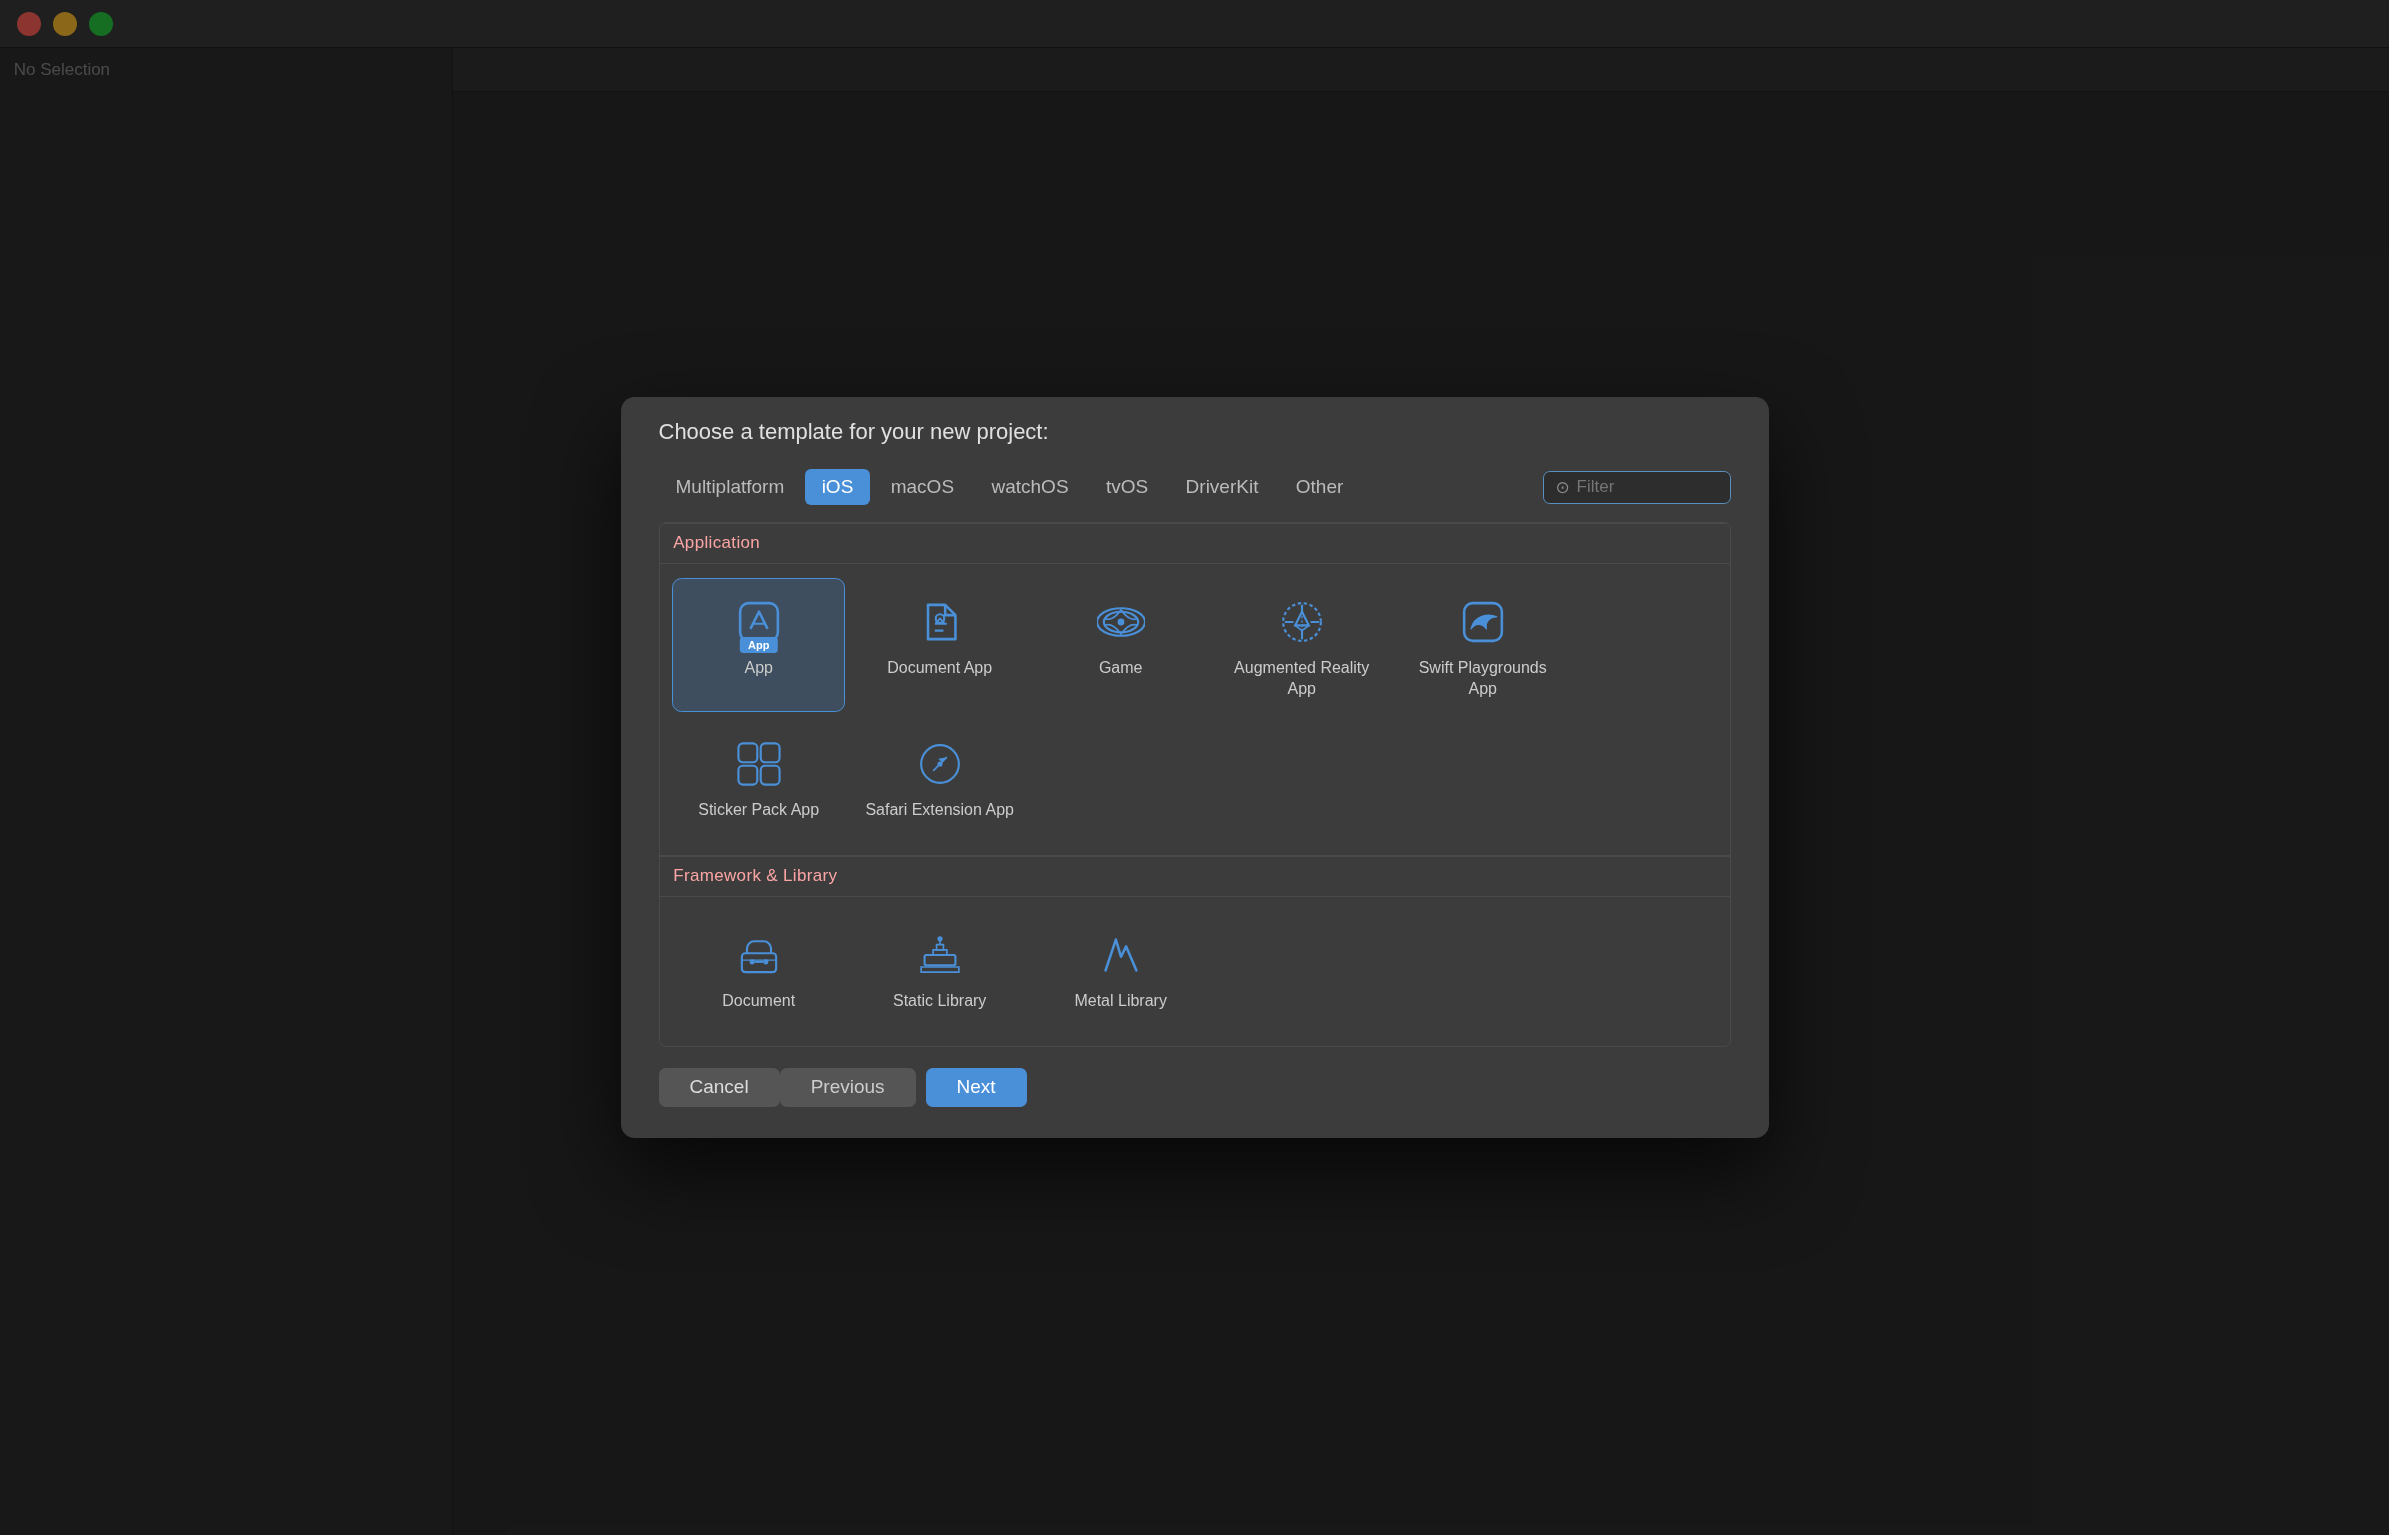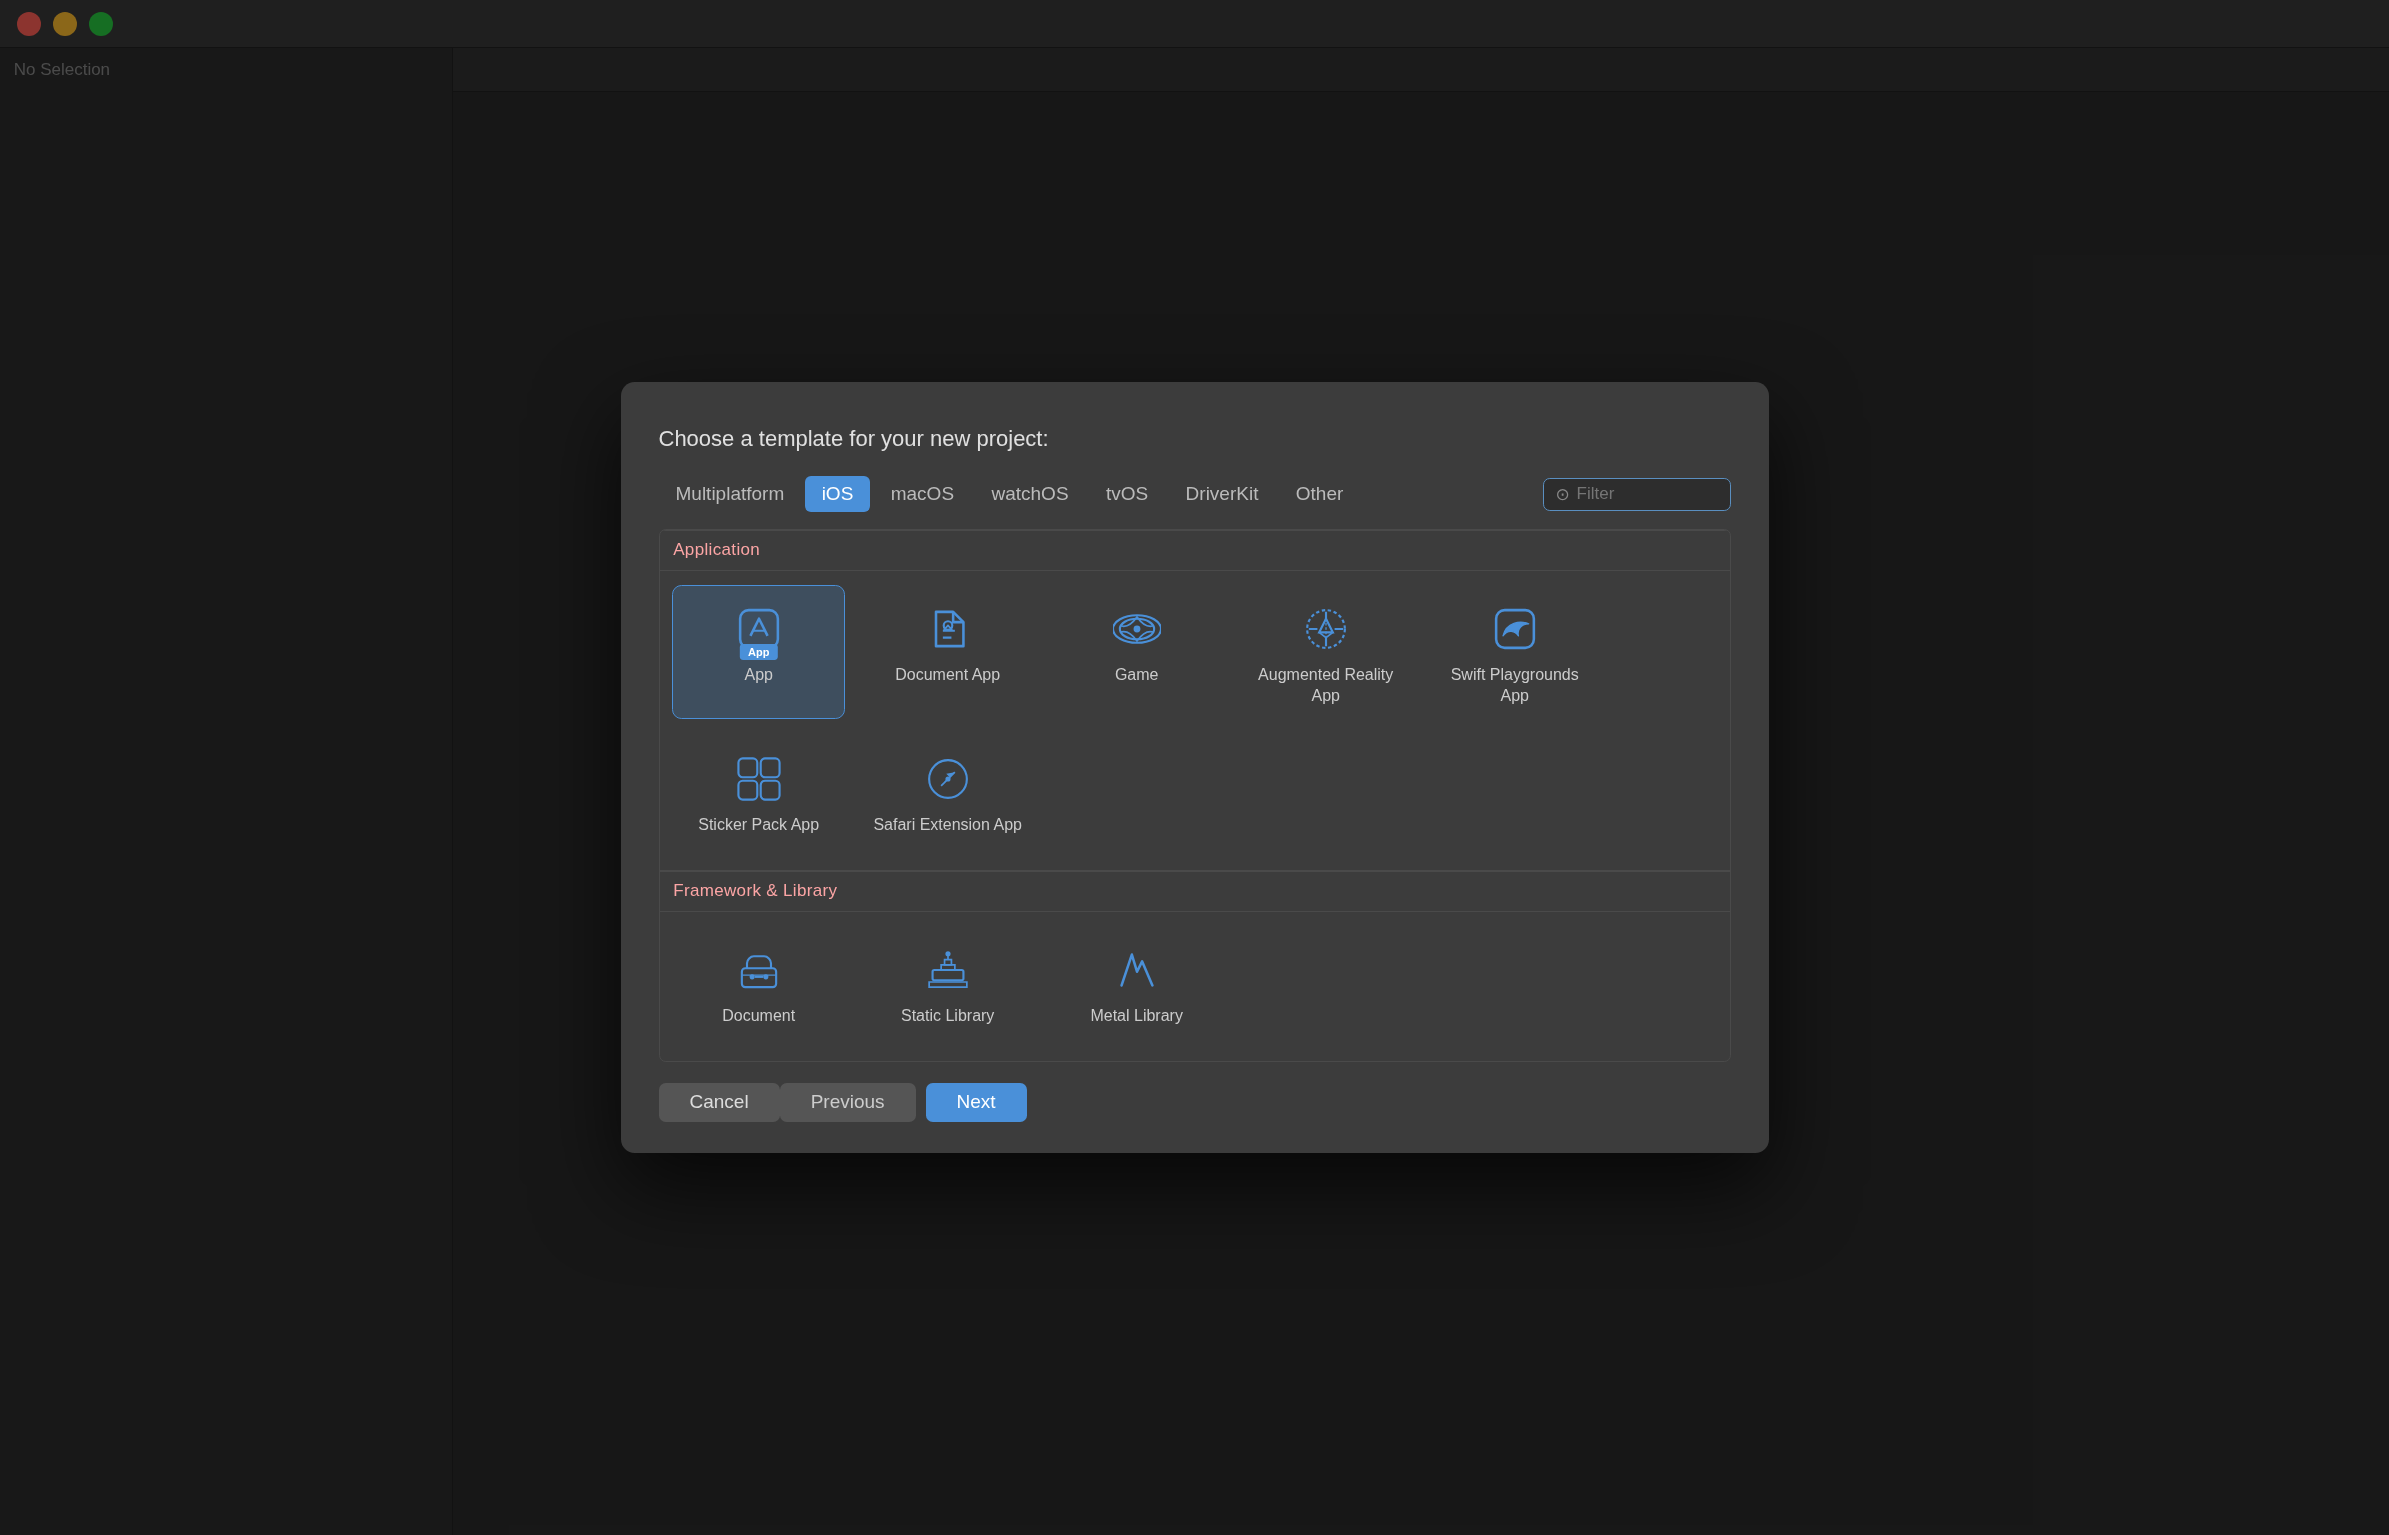--- a/index.html
+++ b/index.html
@@ -84,21 +84,21 @@
       align-items: center;
       justify-content: center;
       z-index: 100;
     }
 
     
     .modal {
       background: #3c3c3c;
       border-radius: 13.7px;
       width: 1148px;
-      padding: 44px 38px 31px 38px;
+      padding: 22px 38px 31px 38px;
       box-shadow: 0 34px 85px rgba(0,0,0,0.7);
     }
 
     .modal-title {
       font-size: 22px;
       color: #e0e0e0;
       font-weight: 400;
       margin-bottom: 24px;
     }
 
@@ -161,21 +161,21 @@
       border-top: 0.9px solid #4a4a4a;
       border-bottom: 0.9px solid #4a4a4a;
       margin-bottom: 0;
       letter-spacing: 0.02em;
     }
 
     
     .template-grid {
       display: flex;
       flex-wrap: wrap;
-      gap: 18px;
+      gap: 10px;
       padding: 8.5px 0;
     }
 
     .template-item {
       width: 171px;
       display: flex;
       flex-direction: column;
       align-items: center;
       padding: 15.4px 10.2px 12px 10.2px;
       border-radius: 8.5px;

